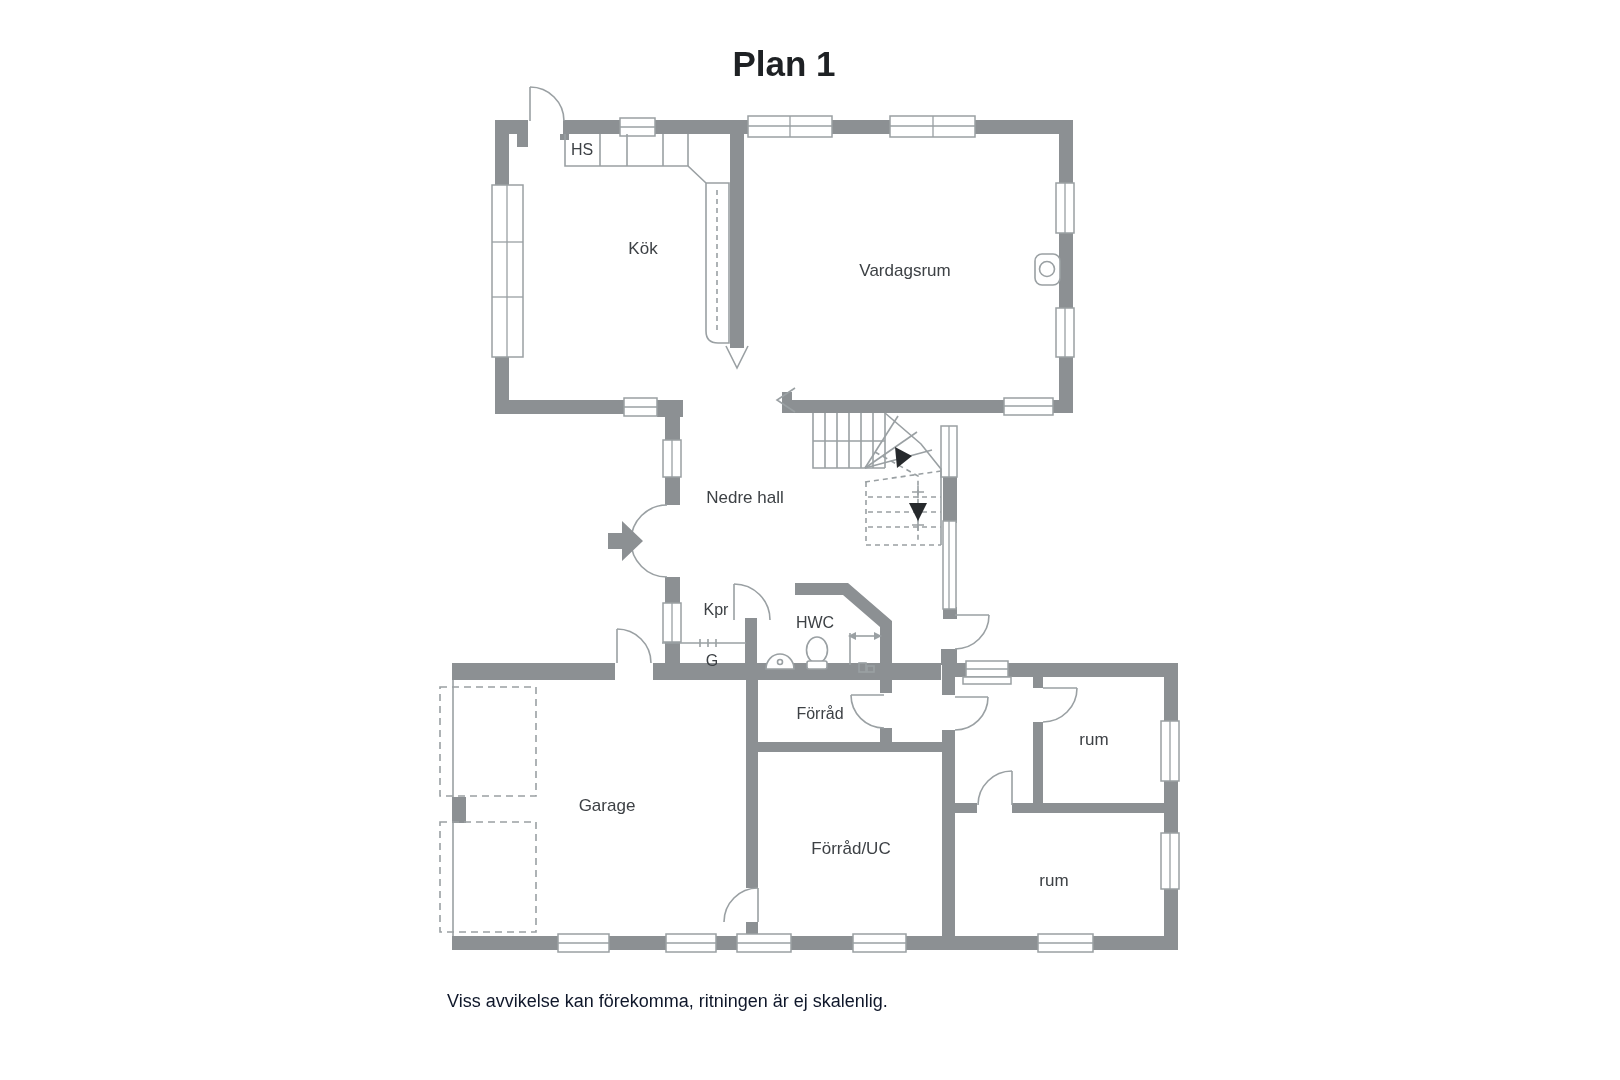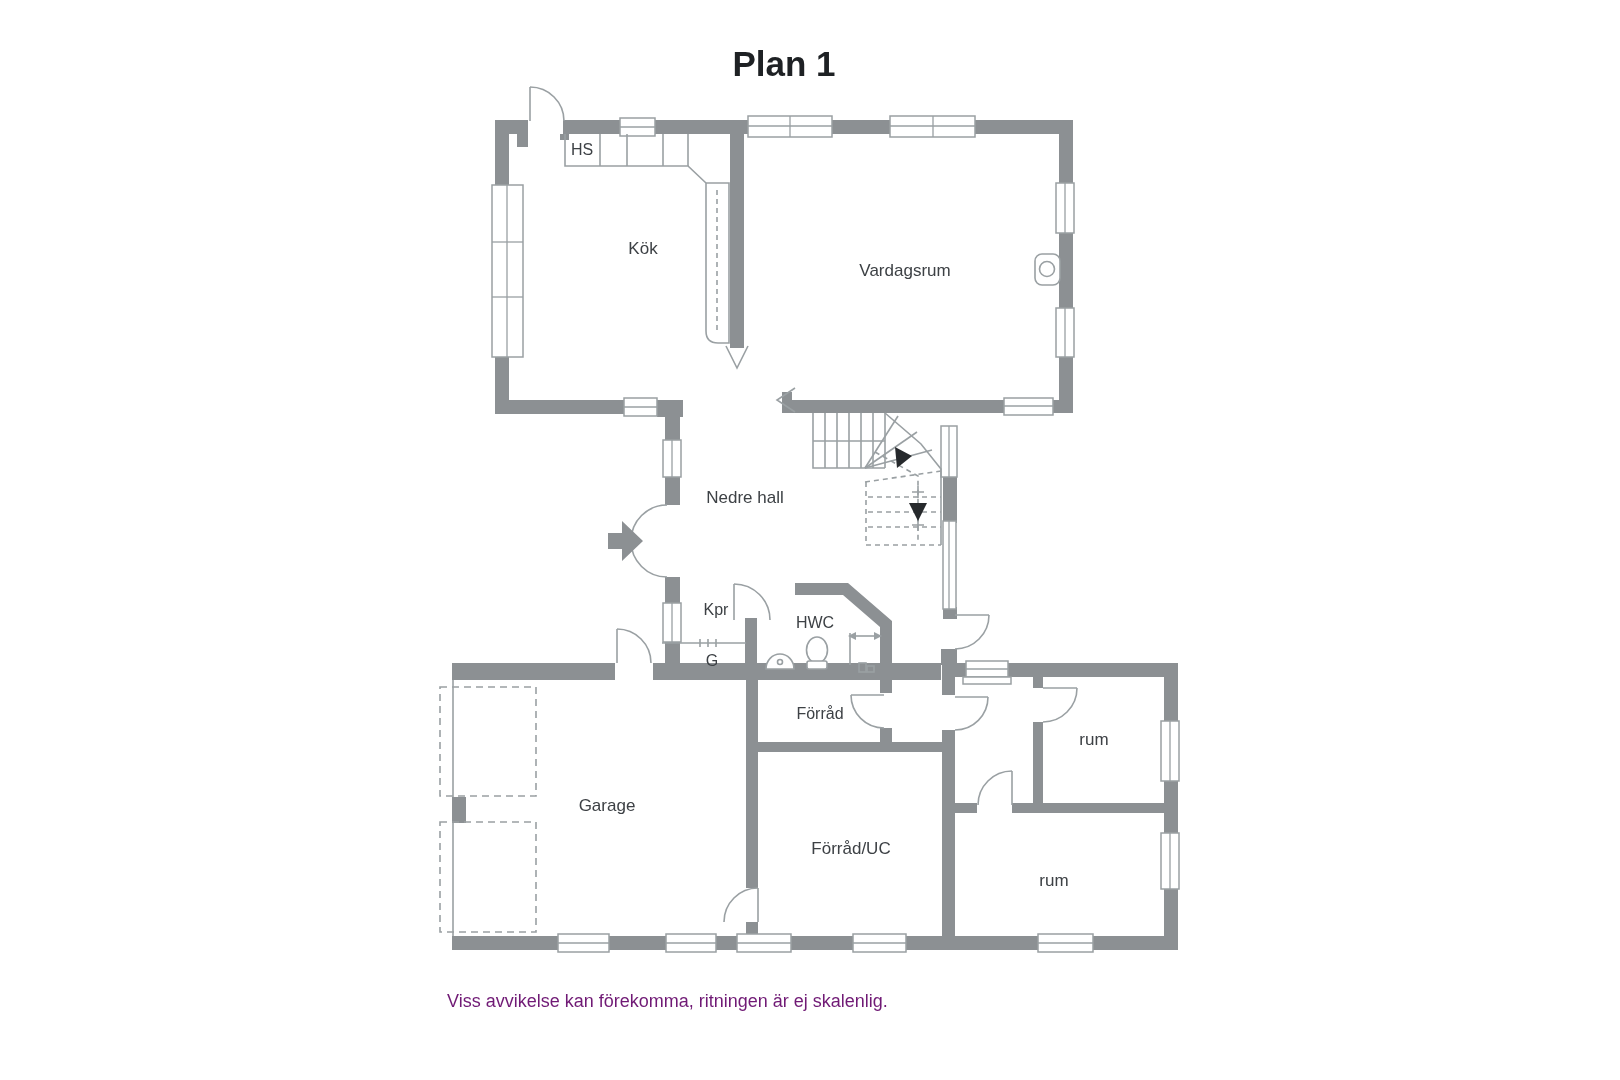--- a/index.html
+++ b/index.html
@@ -1,20 +1,20 @@
 <!DOCTYPE html>
 <html><head>
 <meta charset="utf-8">
 <style>
   html,body{margin:0;padding:0;background:#fff;}
   .canvas{position:relative;width:1620px;height:1080px;background:#fff;overflow:hidden;
           font-family:"Liberation Sans",sans-serif;}
   .title{position:absolute;top:44px;left:0;width:1568px;text-align:center;
          font-size:35px;font-weight:600;color:#1e2124;}
-  .footer{position:absolute;top:991px;left:447px;font-size:18px;color:#701a75;}
+  .footer{position:absolute;top:991px;left:447px;font-size:18px;color:#0f172a;}
   svg{position:absolute;left:0;top:0;}
   .lbl{font-size:17px;text-anchor:middle;}
   .lbl-s{font-size:16px;text-anchor:middle;}
   .thin{fill:none;stroke-width:1.6;}
   .win rect{fill:#ffffff;stroke-width:1.5;}
   .win line{stroke-width:1.3;}
   .dash{stroke-dasharray:7 5;}
   .dash2{stroke-dasharray:5 4;}
   .fix{fill:#ffffff;stroke-width:1.6;}
   .arrowdark{fill:#26292c;stroke:none;}

